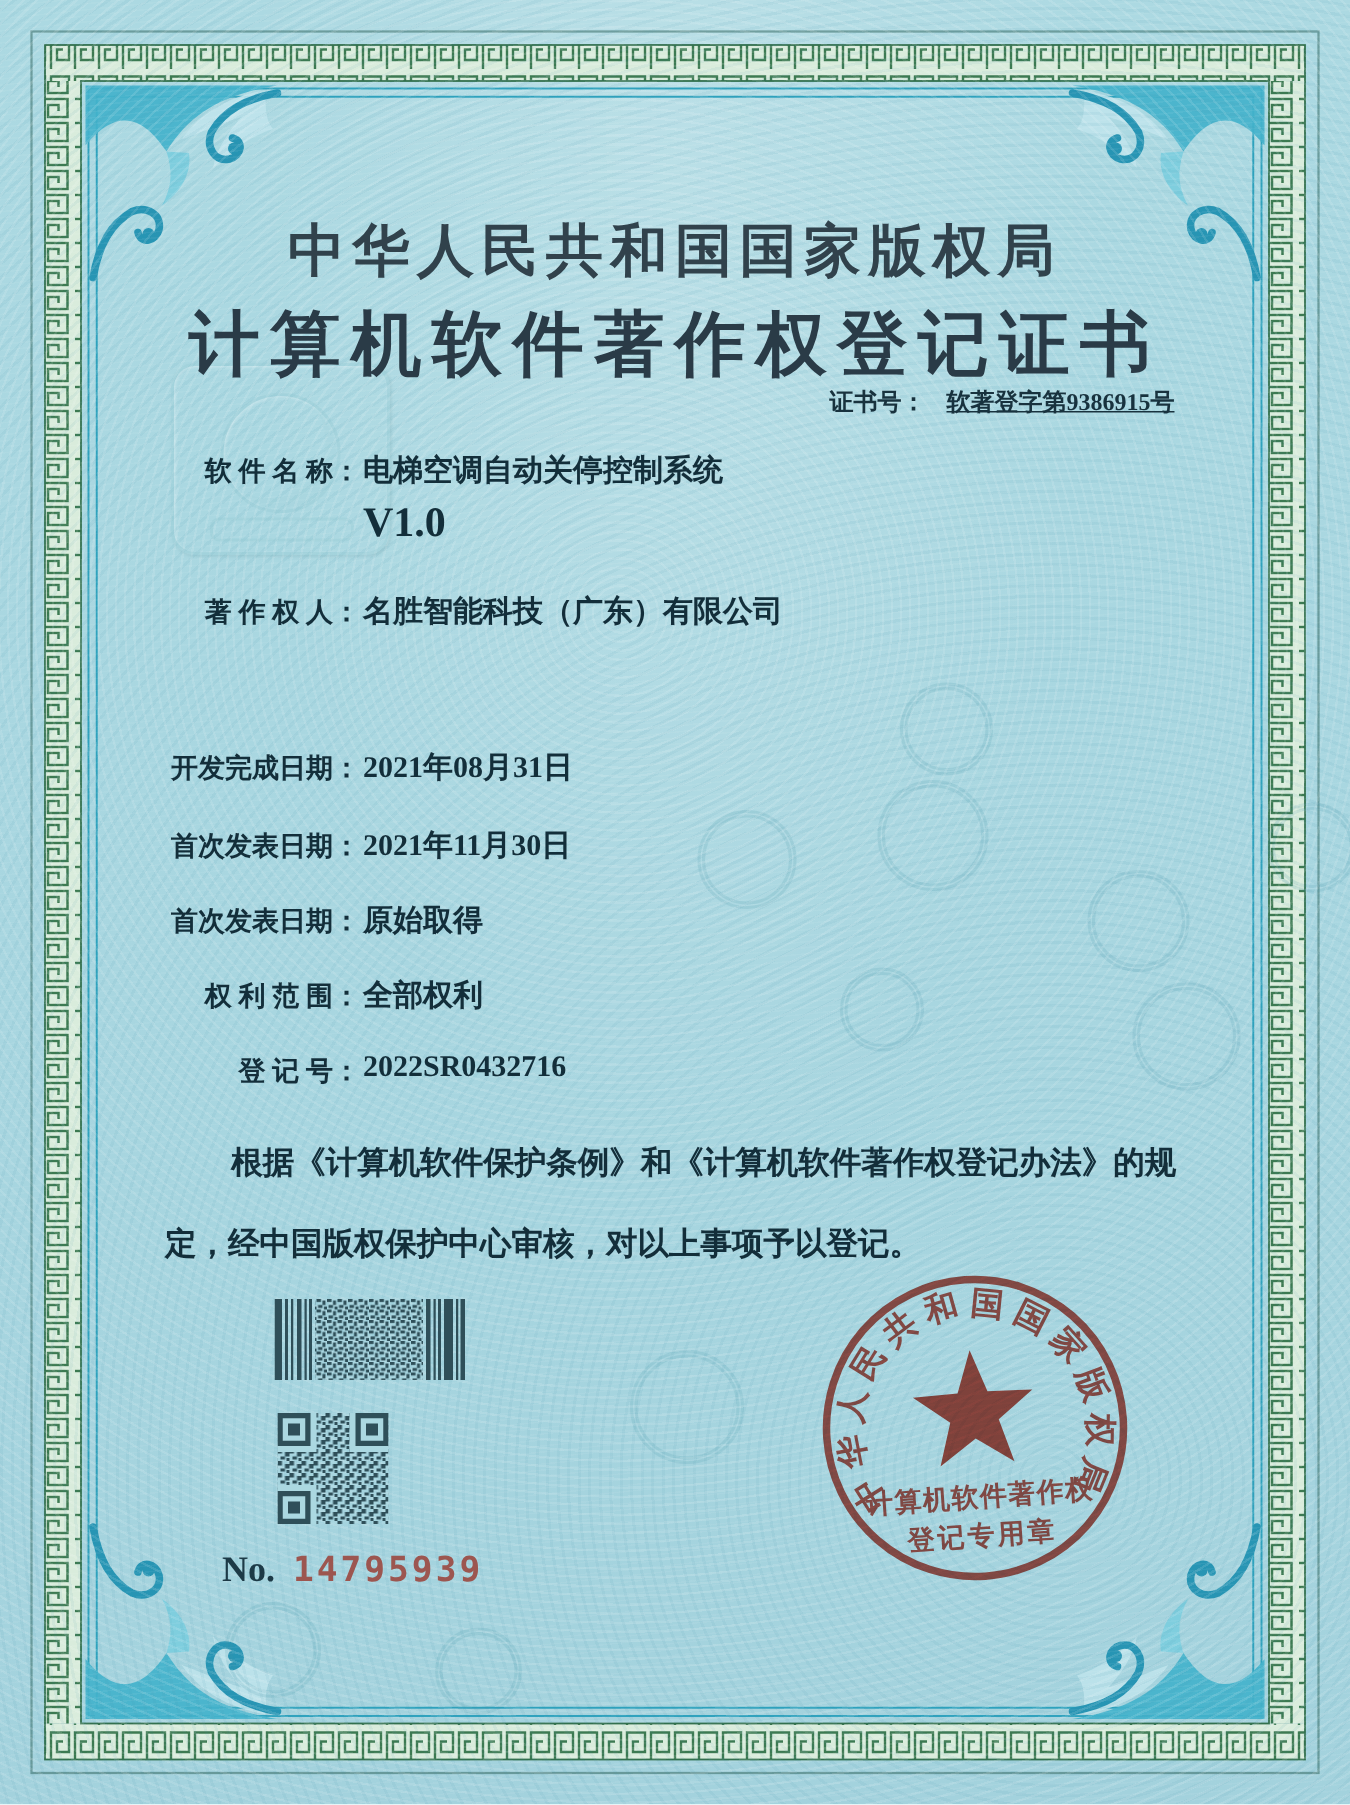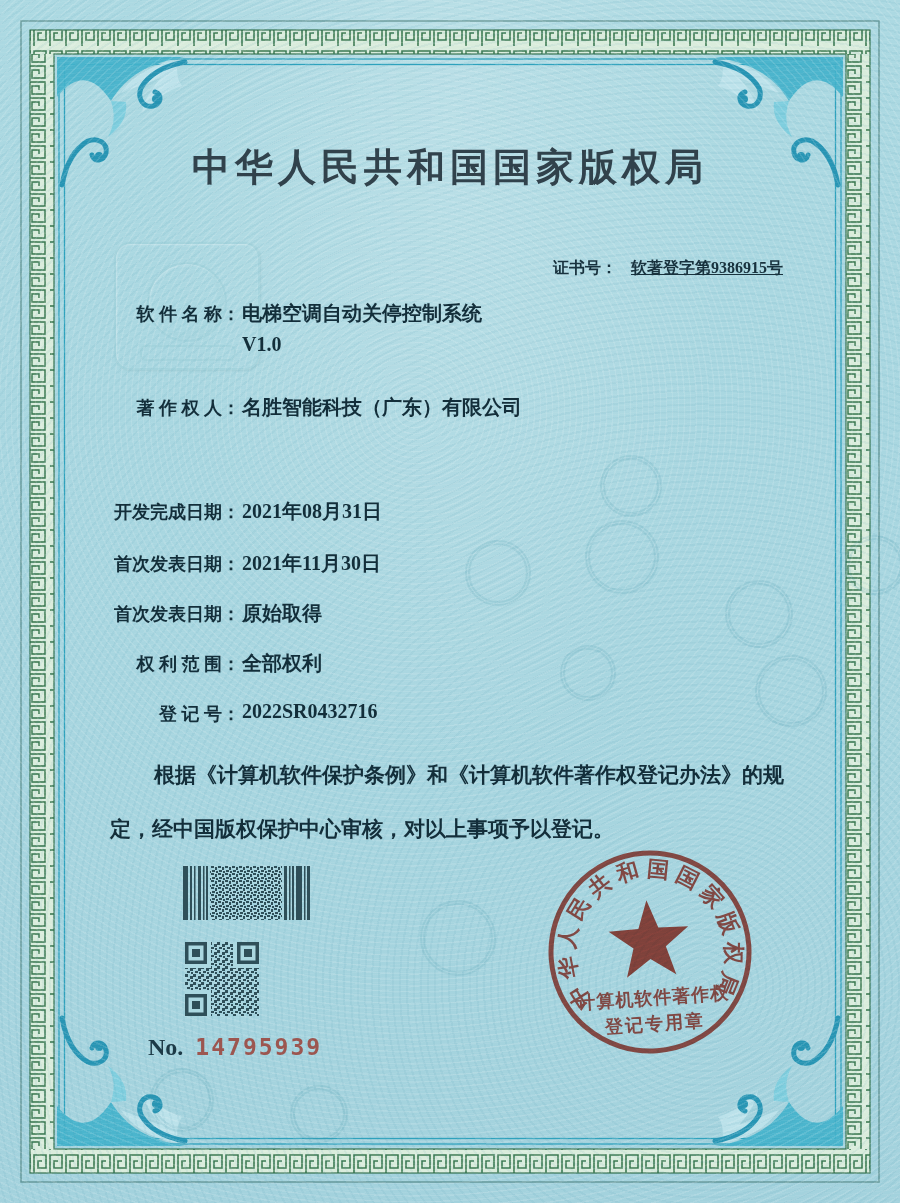--- a/index.html
+++ b/index.html
@@ -41,21 +41,21 @@
   }
   .doc-title{
     position:absolute;left:0;top:198px;width:900px;text-align:center;
     font-size:47px;font-weight:700;letter-spacing:7px;color:#2a3b47;
   }
   .certno{position:absolute;left:553px;top:258px;font-size:16px;font-weight:700;color:#18323e;}
   .certno .v{margin-left:14px;text-decoration:underline;}
   .field{position:absolute;left:112px;font-size:18px;font-weight:700;color:#132e3a;}
   .field .label{display:inline-block;min-width:128px;text-align:right;}
   .field .value{position:absolute;left:130px;top:-2px;font-size:20px;white-space:nowrap;}
-  .field .value2{position:absolute;left:130px;top:31px;font-size:20px;}
+  .field .value2{position:absolute;left:130px;top:31px;font-size:28px;}
   .f0{top:302px;} .f1{top:396px;} .f2{top:500px;} .f3{top:552px;}
   .f4{top:602px;} .f5{top:652px;} .f6{top:702px;}
   .statement{
     position:absolute;left:110px;top:748px;width:714px;
     font-size:21px;line-height:54px;font-weight:700;color:#132e3a;text-indent:2.1em;
   }
   .barcode{position:absolute;left:183px;top:866px;}
   .qrcode{position:absolute;left:185px;top:942px;}
   .serial{position:absolute;left:148px;top:1034px;font-size:24px;font-weight:700;color:#1d3a47;}
   .serial .num{
@@ -120,20 +120,21 @@
   <div class="motif" style="left:465px;top:540px;width:56px;height:56px"></div>
   <div class="motif" style="left:420px;top:900px;width:66px;height:66px"></div>
   <div class="motif" style="left:150px;top:1068px;width:54px;height:54px"></div>
   <div class="motif" style="left:290px;top:1085px;width:48px;height:48px"></div>
 
   <div class="guilloche"></div>
 
   <div class="emboss"></div>
 
   <div class="issuer-title">中华人民共和国国家版权局</div>
+  <div class="doc-title">计算机软件著作权登记证书</div>
 
   <div class="certno">
     <span>证书号：</span><span class="v">软著登字第9386915号</span>
   </div>
 
   <div class="field f0">
     <span class="label">软 件 名 称：</span>
     <span class="value">电梯空调自动关停控制系统</span>
     <span class="value2">V1.0</span>
   </div>

